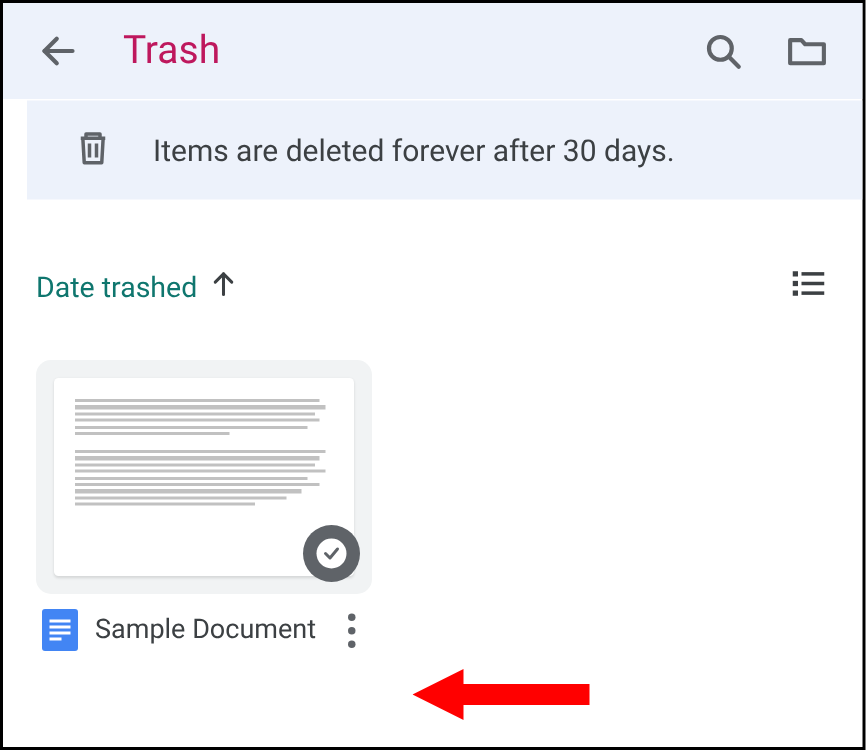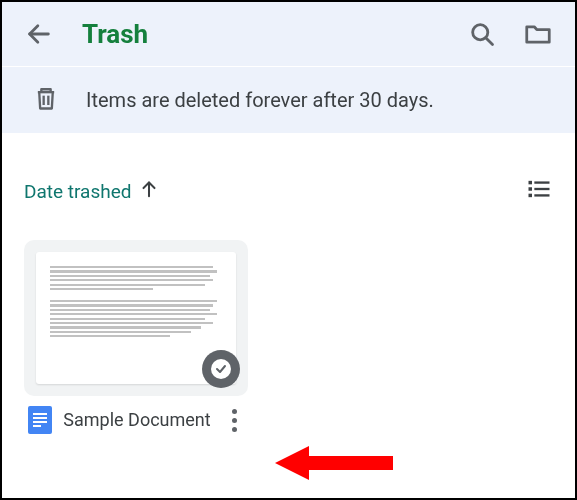--- a/index.html
+++ b/index.html
@@ -14,22 +14,22 @@
   }
   .topbar {
     background: #edf2fb;
     height: 64px;
     display: flex;
     align-items: center;
     padding: 0 18px;
   }
   .topbar .title {
     font-size: 26px;
-    color: #15803d;
-    font-weight: 700;
+    color: #be185d;
+    font-weight: 400;
     margin-left: 24px;
     flex: 1;
   }
   .icon-btn {
     width: 38px;
     height: 38px;
     display: flex;
     align-items: center;
     justify-content: center;
     cursor: pointer;
@@ -38,20 +38,21 @@
   .icon-btn + .icon-btn { margin-left: 18px; }
   .banner {
     background: #edf2fb;
     margin-top: 1px;
     height: 66px;
     display: flex;
     align-items: center;
     padding: 0 30px;
     color: #3c4043;
     font-size: 20px;
+    margin-left: 16px;
   }
   .banner .trash-icon {
     margin-right: 26px;
     color: #5f6368;
   }
   .sort-row {
     display: flex;
     align-items: center;
     padding: 42px 22px 10px 22px;
     color: #0f766e;

